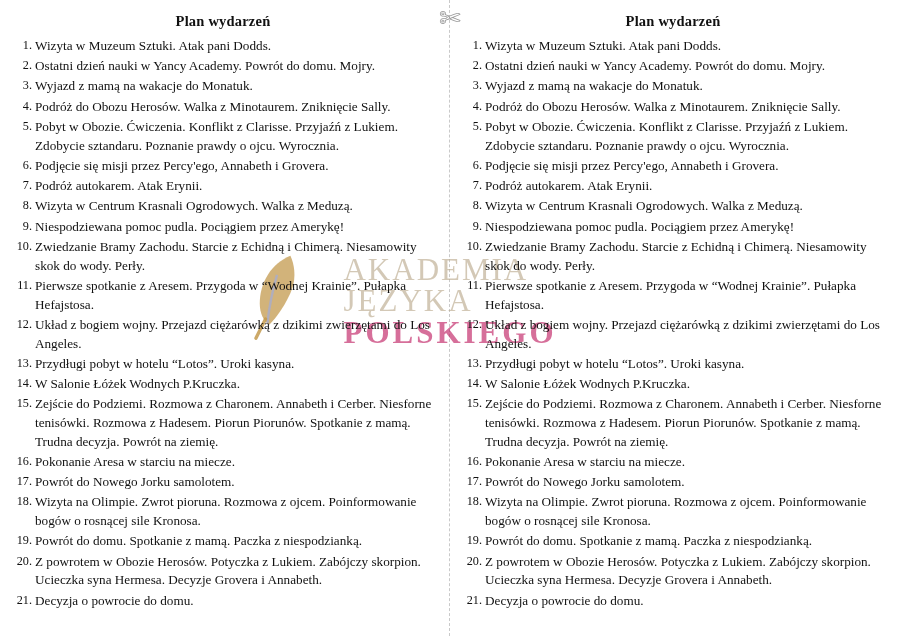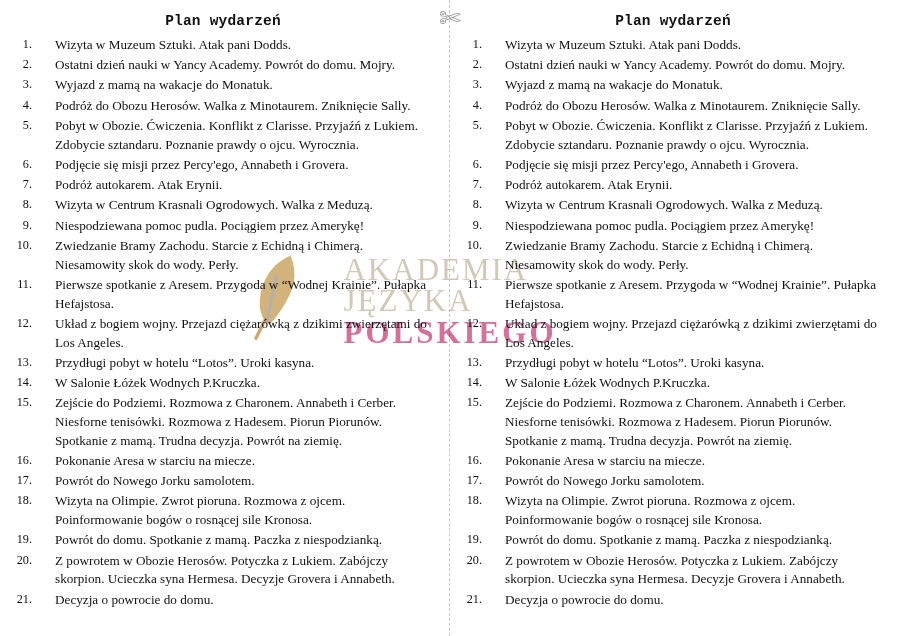--- a/index.html
+++ b/index.html
@@ -92,21 +92,20 @@
   }
   .col-left { left: 0; }
   .col-right { left: 450px; }
 
   .doc-title {
     text-align: center;
     font-weight: bold;
     font-size: 14.5px;
     margin: 3px 0 7px 0;
     letter-spacing: 0.2px;
-    font-family: Liberation Mono, monospace;
   }
 
   ol.events {
     list-style: none;
     margin: 0;
     padding: 0;
   }
   ol.events li {
     position: relative;
     padding-left: 25px;
@@ -117,21 +116,20 @@
   ol.events li .num {
     position: absolute;
     left: 0;
     top: 0;
     width: 22px;
     text-align: right;
     font-size: 12.2px;
   }
   ol.events li .txt {
     display: block;
-    margin-left: 20px;
   }
 </style>
 </head>
 <body>
 
 <div id="sheet">
 
   <div class="cut-line"></div>
   <div class="scissors">✄</div>
 

